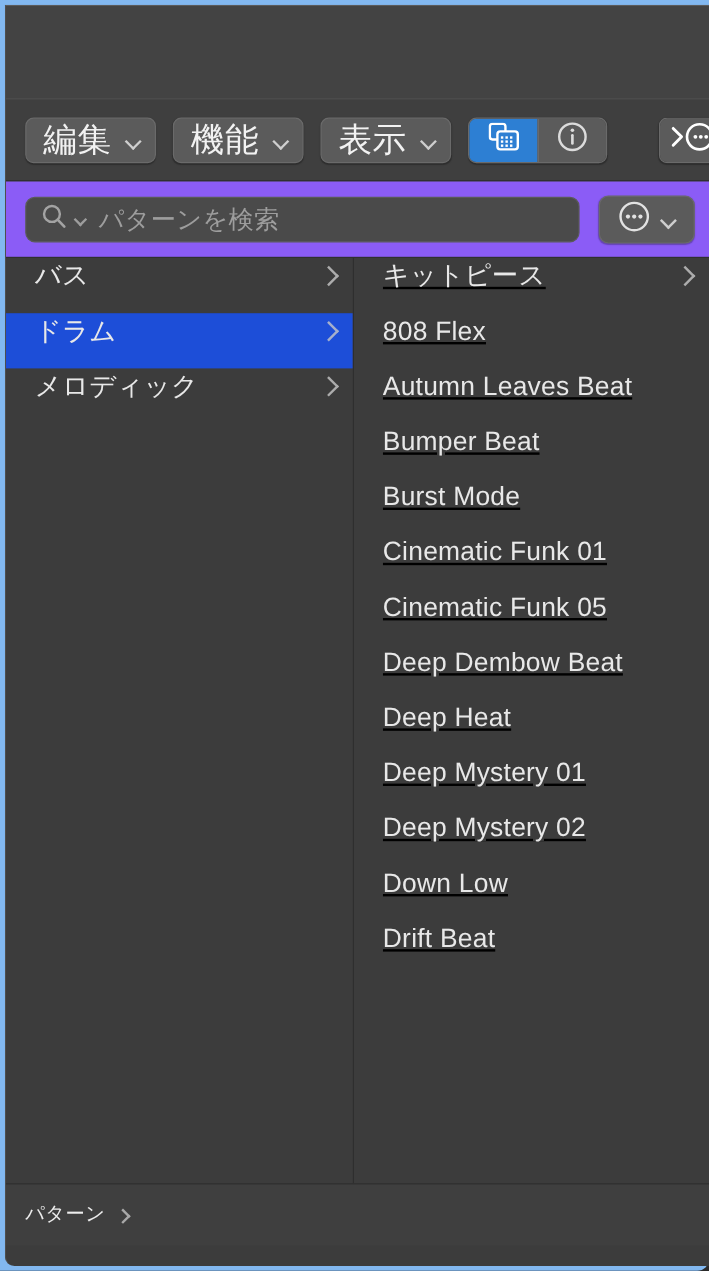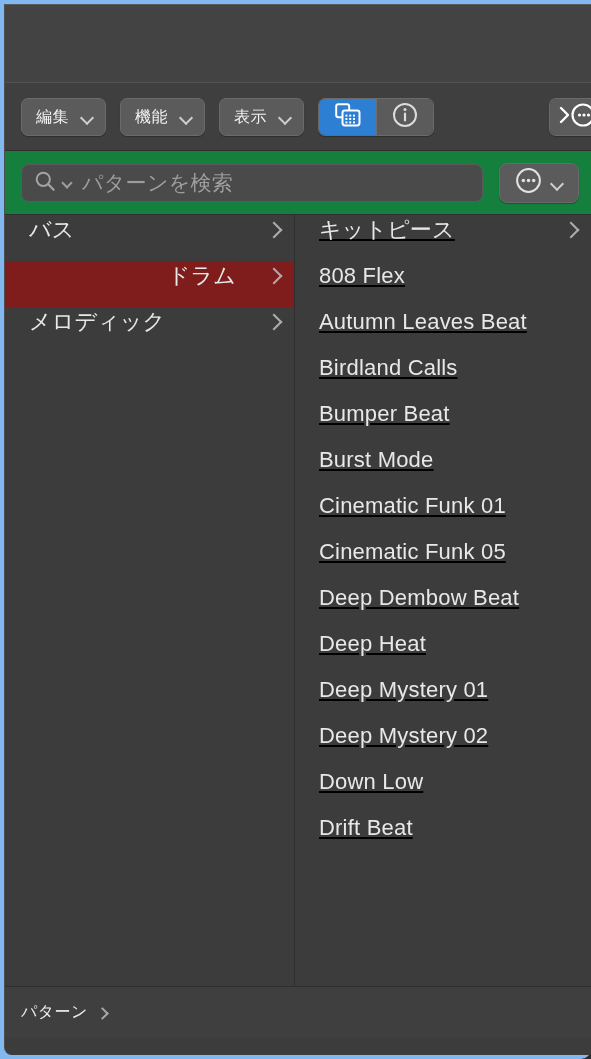--- a/index.html
+++ b/index.html
@@ -54,21 +54,21 @@
   .menu-btn {
     height: 38px;
     background: #5b5b5b;
     border: 1px solid #6a6a6a;
     border-radius: 7px;
     display: flex;
     align-items: center;
     padding: 0 11px 0 14px;
     gap: 12px;
     color: #f2f2f2;
-    font-size: 16px;
+    font-size: 28px;
     white-space: nowrap;
     box-shadow: 0 1px 1px rgba(0,0,0,.28);
   }
   .menu-btn .lbl { line-height: 1; letter-spacing: .5px; }
 
   .chev-dn {
     width: 13px; height: 8px;
     flex: none;
     position: relative;
   }
@@ -105,21 +105,21 @@
     margin-left: auto;
     margin-right: -4px;
     border-radius: 7px 0 0 7px;
     border-right: none;
   }
   .seg.wide { width: 46px; justify-content: flex-start; padding-left: 8px; }
 
   
   .searchbar {
     height: 64px;
-    background: #15803d;
+    background: #8b5cf6;
     display: flex;
     align-items: center;
     padding: 0 12px 0 16px;
     gap: 16px;
     border-bottom: 1px solid #303030;
   }
   .search-field {
     flex: 1;
     height: 38px;
     background: #4a4a4a;
@@ -183,24 +183,23 @@
 
   .row {
     height: 46px;
     display: flex;
     align-items: center;
     padding: 0 14px 17px 24px;
     color: #e8e8e8;
     font-size: 22px;
     letter-spacing: .2px;
     white-space: nowrap;
-    gap: 30px;
   }
   .row .txt { flex: 1; overflow: hidden; text-overflow: clip; }
-  .row.selected { background: #7f1d1d; text-align: right; }
+  .row.selected { background: #1d4ed8; }
 
   .disc {
     width: 14px; height: 20px;
     position: relative;
     flex: none;
     opacity: .8;
   }
   .disc::before {
     content: "";
     position: absolute;
@@ -357,23 +356,20 @@
           <span class="txt">キットピース</span>
           <span class="disc"></span>
         </div>
         <div class="row">
           <span class="txt">808 Flex</span>
         </div>
         <div class="row">
           <span class="txt">Autumn Leaves Beat</span>
         </div>
         <div class="row">
-          <span class="txt">Birdland Calls</span>
-        </div>
-        <div class="row">
           <span class="txt">Bumper Beat</span>
         </div>
         <div class="row">
           <span class="txt">Burst Mode</span>
         </div>
         <div class="row">
           <span class="txt">Cinematic Funk 01</span>
         </div>
         <div class="row">
           <span class="txt">Cinematic Funk 05</span>

